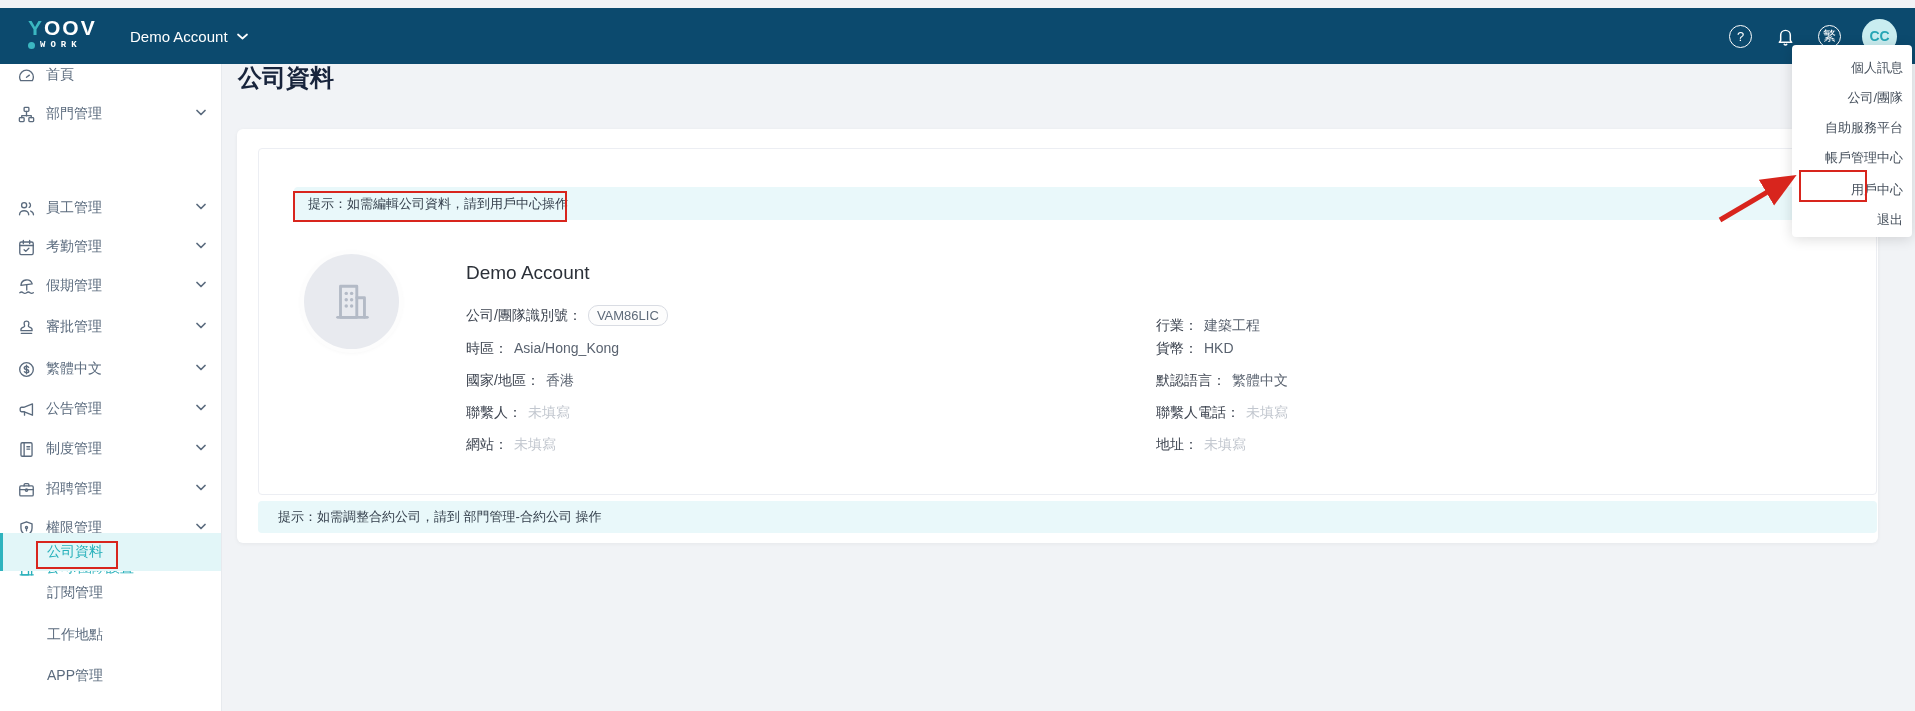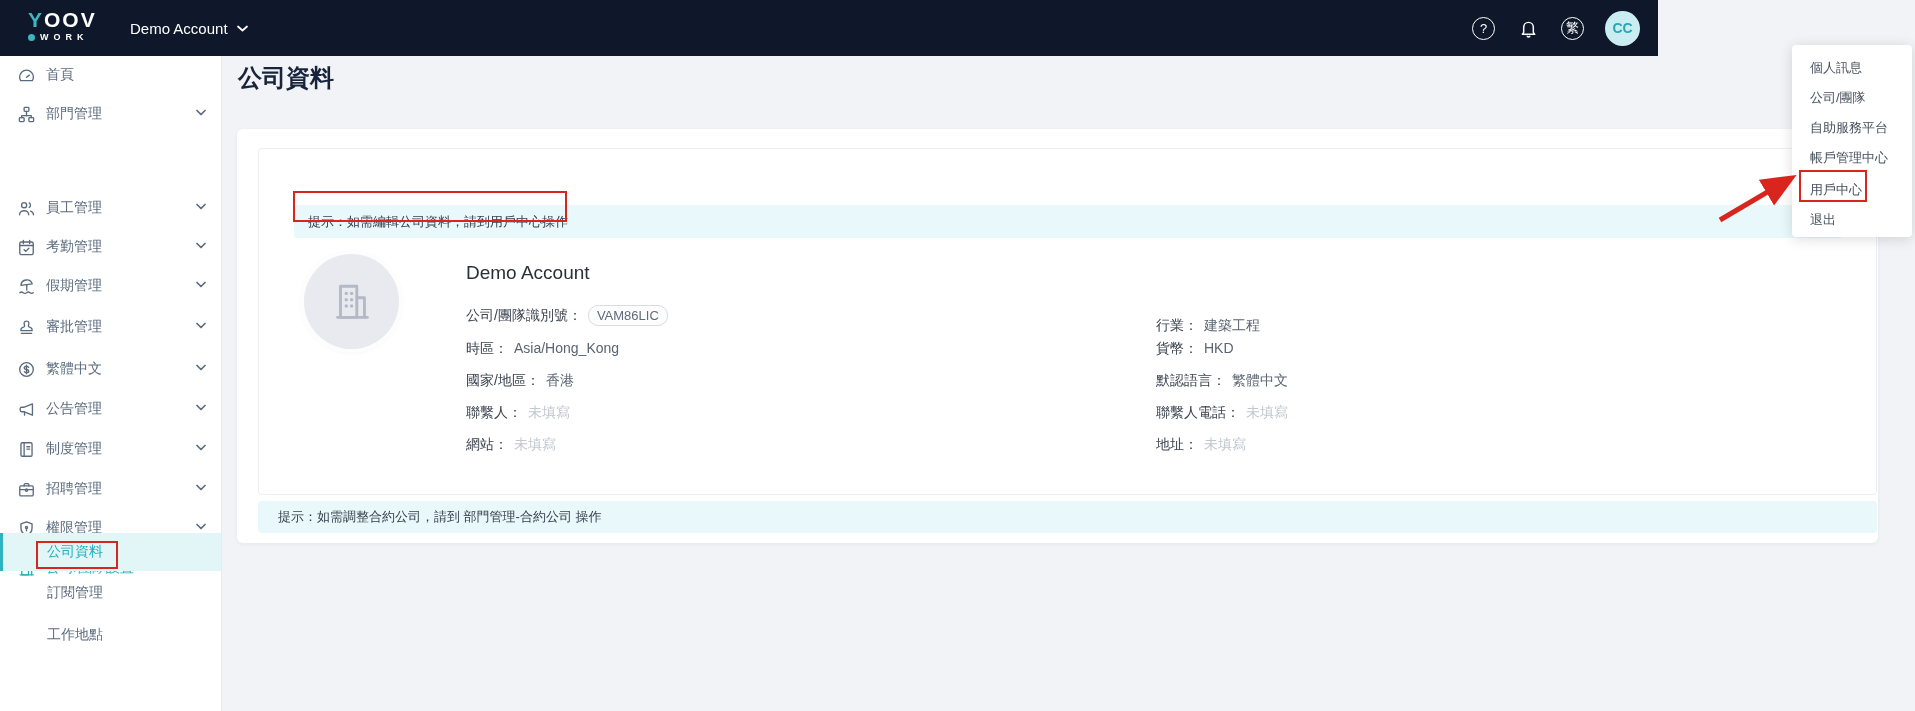--- a/index.html
+++ b/index.html
@@ -1,25 +1,25 @@
 <!DOCTYPE html>
 <html><head>
 <meta charset="utf-8">
 <style>
   * { margin:0; padding:0; box-sizing:border-box; }
   html,body { width:1915px; height:711px; overflow:hidden;
     font-family:"Liberation Sans","DejaVu Sans",sans-serif; }
   #app { position:relative; width:1915px; height:711px; background:#f1f3f6; }
 
   
-  .header { position:absolute; left:0; top:0; width:1658px; height:56px; background:#0f172a; z-index:30; }
+  .header { position:absolute; left:0; top:8px; width:1915px; height:56px; background:#0c4a6e; z-index:30; }
   .logo { position:absolute; left:28px; top:9px; width:80px; color:#fff; cursor:pointer; }
   .logo-line1 { font-size:21px; font-weight:800; letter-spacing:2px; line-height:22px; }
   .logo-y { color:#3bb7c1; }
-  .logo-line2 { font-size:9px; font-weight:700; letter-spacing:5px; line-height:12px; display:flex; align-items:center; }
+  .logo-line2 { font-size:9px; font-weight:700; letter-spacing:5px; line-height:12px; display:flex; align-items:center;font-family:Liberation Mono, monospace; }
   .logo-dot { width:7px; height:7px; border-radius:50%; background:#3bb7c1; display:inline-block; margin-right:5px; }
   .account-switcher { position:absolute; left:130px; top:0; height:56px; display:flex; align-items:center; gap:9px; color:#fff; font-size:15px; cursor:pointer; }
   .header-right { position:absolute; right:18px; top:0; height:56px; display:flex; align-items:center; gap:21px; }
   .hicon { width:23px; height:23px; border:1.6px solid #fff; border-radius:50%; color:#fff; display:flex; align-items:center; justify-content:center; font-size:13px; cursor:pointer; }
   .hicon-bell { width:24px; height:24px; border:none; display:flex; align-items:center; justify-content:center; cursor:pointer; }
   .avatar { width:35px; height:35px; border-radius:50%; background:#c9edf0; color:#27a6b5; font-weight:bold; font-size:14px; display:flex; align-items:center; justify-content:center; cursor:pointer; }
 
   
   .sidebar { position:absolute; left:0; top:56px; width:222px; height:655px; background:#fff; border-right:1px solid #e7eaee; z-index:10; }
   .nav-item { position:absolute; left:0; width:221px; height:38px; display:flex; align-items:center; color:#5b6b7e; font-size:14px; cursor:pointer; }
@@ -30,32 +30,32 @@
   .sub-item { position:absolute; left:0; width:221px; height:38px; display:flex; align-items:center; color:#5b6b7e; font-size:14px; cursor:pointer; }
   .sub-item .nlabel { margin-left:47px; }
   .sub-item.active { background:#e2f6f8; border-left:3px solid #2fb3be; color:#27b0ba; }
   .sub-item.active .nlabel { margin-left:44px; }
 
   
   .page-title { position:absolute; left:238px; top:62px; font-size:24px; font-weight:bold; color:#18243c; }
   .card { position:absolute; left:237px; top:129px; width:1641px; height:414px; background:#fff; border-radius:6px; box-shadow:0 1px 4px rgba(0,0,0,.05); }
   .inner-card { position:absolute; left:21px; top:19px; width:1619px; height:347px; border:1px solid #eceef3; border-radius:4px; background:#fff; }
   .banner { position:absolute; background:#e9f8fa; border-radius:4px; font-size:13px; color:#35404d; display:flex; align-items:center; }
-  .banner-top { left:35px; top:56px; width:1549px; height:33px; padding-left:14px; }
+  .banner-top { left:35px; top:38px; width:1549px; height:33px; padding-left:14px; }
   .banner-bottom { left:21px; top:372px; width:1619px; height:32px; padding-left:20px; }
   .company-avatar { position:absolute; left:45px; top:105px; width:95px; height:95px; border-radius:50%; background:#e8eaef; box-shadow:0 0 0 4px #fdfdfd,0 1px 6px rgba(0,0,0,.12); display:flex; align-items:center; justify-content:center; }
   .company-name { position:absolute; left:207px; top:113px; font-size:19px; font-weight:500; color:#2b3038; }
   .field { position:absolute; font-size:14px; color:#3d4450; white-space:nowrap; }
   .field .fval { margin-left:6px; color:#5a6370; }
   .field .fval.empty { color:#c2c7cf; }
   .field .fval.badge { border:1px solid #d9dce3; border-radius:10px; padding:2px 8px; font-size:13px; color:#5f6b7a; background:#fdfdfd; }
 
   
   .dropdown { position:absolute; left:1792px; top:45px; width:120px; height:192px; background:#fff; border-radius:4px; box-shadow:0 2px 14px rgba(0,0,0,.14); z-index:40; }
-  .menu-item { position:absolute; left:0; width:111px; height:30px; display:flex; align-items:center; padding-left:18px; font-size:13px; color:#46505c; cursor:pointer; }
+  .menu-item { position:absolute; left:0; width:111px; height:30px; display:flex; align-items:center; padding-left:18px; font-size:13px; color:#46505c; cursor:pointer;justify-content:flex-end; }
 
   
   .anno { position:absolute; border:2px solid #d8251d; pointer-events:none; z-index:50; }
   .arrow-svg { position:absolute; left:1690px; top:158px; z-index:45; pointer-events:none; }
 
   svg.stroke { fill:none; stroke:currentColor; stroke-width:1.7; stroke-linecap:round; stroke-linejoin:round; }
 </style>
 </head>
 <body>
 
@@ -269,20 +269,23 @@
     </div>
 
     <div class="sub-item active" style="top:477px">
       <span class="nlabel">公司資料</span>
     </div>
     <div class="sub-item" style="top:518px">
       <span class="nlabel">訂閱管理</span>
     </div>
     <div class="sub-item" style="top:560px">
       <span class="nlabel">工作地點</span>
+    </div>
+    <div class="sub-item" style="top:601px">
+      <span class="nlabel">APP管理</span>
     </div>
   </div>
 
   <div class="page-title">公司資料</div>
 
   <div class="card">
     <div class="inner-card">
 
       <div class="banner banner-top">
         <span>提示：如需編輯公司資料，請到用戶中心操作</span>

